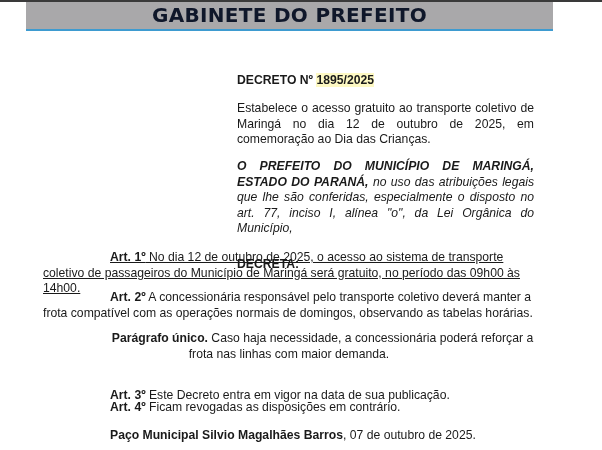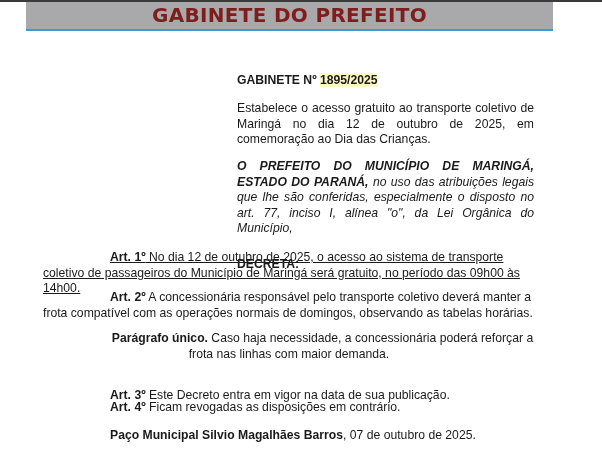--- a/index.html
+++ b/index.html
@@ -8,39 +8,39 @@
       font-family: "Liberation Sans", sans-serif; color: #1a1a1a;
     }
     .topstrip { position: absolute; left: 0; top: 0; width: 602px; height: 2px; background: #3a3a3a; }
     .header {
       position: absolute; left: 26px; top: 2px; width: 527px; height: 27px;
       background: #a9a8aa; border-bottom: 2px solid #3e9bd0;
       text-align: center;
     }
     .header-title {
       font-family: "DejaVu Sans", sans-serif; font-weight: bold; font-size: 20px;
-      line-height: 27px; color: #7f1d1d; letter-spacing: 0.3px;
+      line-height: 27px; color: #0f172a; letter-spacing: 0.3px;
     }
     .p { position: absolute; font-size: 12.2px; line-height: 15.5px; margin: 0; }
     .right { left: 237px; width: 297px; text-align: justify; }
     b { font-weight: bold; }
     .hl { background: #fef9c3; }
     .art { left: 43px; width: 492px; text-indent: 67px; }
   </style>
 </head>
 <body>
 
 <div class="topstrip"></div>
 
 <div class="header">
   <span class="header-title">GABINETE DO PREFEITO</span>
 </div>
 
 <p class="p right" style="top:73px;">
-  <b>GABINETE Nº </b><b class="hl">1895/2025</b>
+  <b>DECRETO Nº </b><b class="hl">1895/2025</b>
 </p>
 
 <p class="p right" style="top:101px;">Estabelece o acesso gratuito ao transporte coletivo de Maringá no dia 12 de outubro de 2025, em comemoração ao Dia das Crianças.</p>
 
 <p class="p right" style="top:159px;font-style:italic;">
   <b>O PREFEITO DO MUNICÍPIO DE MARINGÁ, ESTADO DO PARANÁ,</b><span> no uso das atribuições legais que lhe são conferidas, especialmente o disposto no art. 77, inciso I, alínea "o", da Lei Orgânica do Município,</span>
 </p>
 
 <p class="p right" style="top:222px;margin-top:35px;">
   <b>DECRETA:</b>

